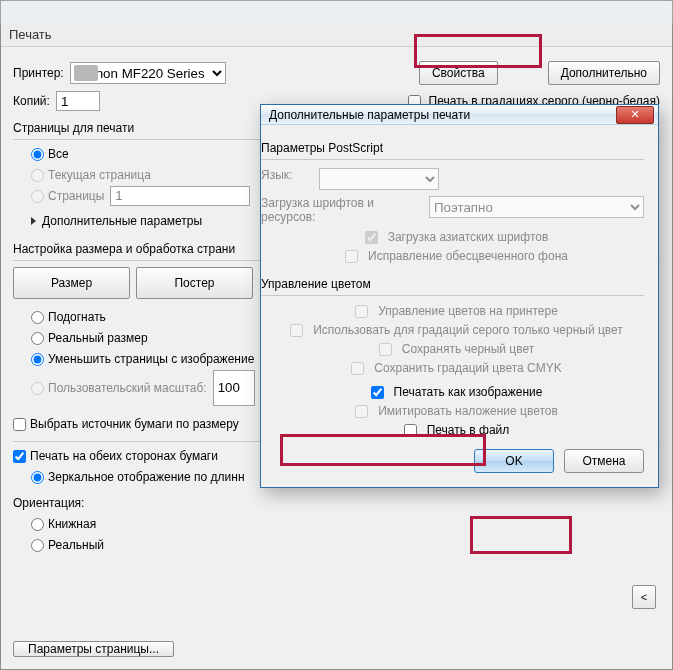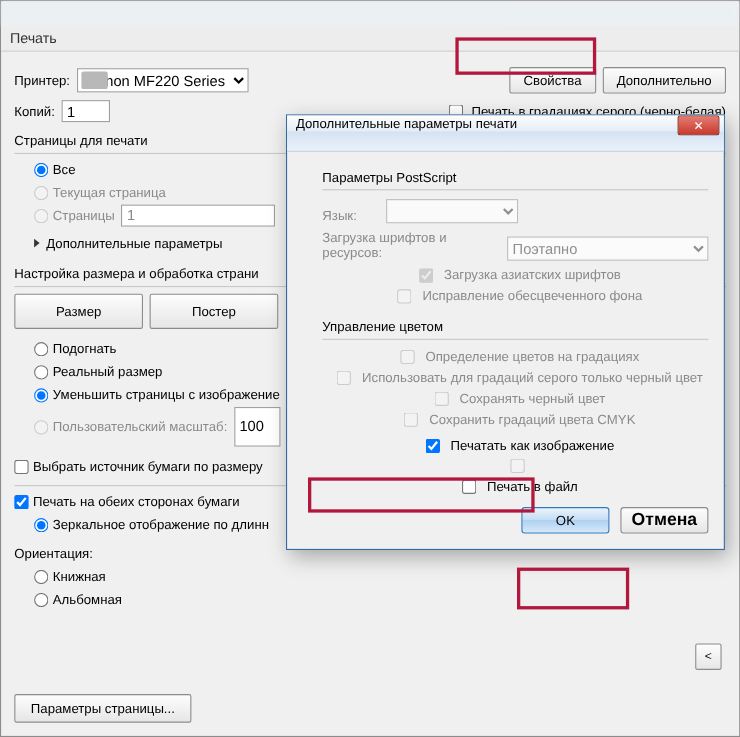--- a/index.html
+++ b/index.html
@@ -3,54 +3,54 @@
 <meta charset="utf-8">
 <style>
   * { box-sizing: border-box; font-family: "Segoe UI", Tahoma, sans-serif; }
   body { margin:0; padding:0; background:#fff; width:673px; height:670px; overflow:hidden; font-size:12px; color:#000; position:relative; }
   .print-window { position:absolute; left:0; top:0; width:673px; height:670px; border:1px solid #8c8c8c; background:#f0f0f0; }
   .title-bar { background:#ededed; padding:4px 8px; font-size:13px; color:#333; border-bottom:1px solid #d0d0d0; }
   .body-area { padding:8px 12px; }
   .row { display:flex; align-items:center; margin:6px 0; gap:6px; }
   select.printer { flex:1; height:22px; border:1px solid #a0a0a0; background:#fff; padding:0 4px; }
   .printer-icon { display:inline-block; width:24px; height:16px; background:#b8b8b8; border-radius:2px; margin-right:4px; }
-  button.std { height:24px; padding:0 12px; border:1px solid #8c8c8c; background:linear-gradient(#fdfdfd,#e6e6e6); border-radius:2px; cursor:pointer; font-size:12px; }
+  button.std { height:24px; padding:0 12px; border:1px solid #8c8c8c; background:linear-gradient(#fdfdfd,#e6e6e6); border-radius:2px; cursor:pointer; font-size:12px;margin-left:44px; }
   input.spin { width:44px; height:20px; border:1px solid #a0a0a0; padding:0 4px; }
   input[type=checkbox],input[type=radio] { margin:0 4px 0 0; vertical-align:middle; }
   label { vertical-align:middle; }
   .group-title { font-size:12px; margin:10px 0 4px 0; }
   .hr { border:0; border-top:1px solid #c8c8c8; margin:2px 0 6px 0; }
   .indent { margin-left:18px; }
   .disabled { color:#8a8a8a; }
   input.pages { width:140px; height:20px; border:1px solid #a0a0a0; padding:0 4px; color:#888; }
   .arrow-right { display:inline-block; width:0; height:0; border-top:4px solid transparent; border-bottom:4px solid transparent; border-left:5px solid #333; margin-right:6px; }
   .btn-row { display:flex; gap:6px; }
   button.wide { flex:1; height:32px; border:1px solid #8c8c8c; background:linear-gradient(#fdfdfd,#e6e6e6); border-radius:2px; font-size:12px; cursor:pointer; }
   .scale-input { width:42px; height:36px; border:1px solid #a0a0a0; padding:0 4px; }
   .chevron-btn { position:absolute; right:16px; bottom:60px; width:24px; height:24px; border:1px solid #8c8c8c; background:linear-gradient(#fdfdfd,#e6e6e6); border-radius:2px; display:flex; align-items:center; justify-content:center; font-size:11px; cursor:pointer; }
-  button.page-setup { position:absolute; left:12px; bottom:12px; height:26px; padding:0 14px; border:1px solid #8c8c8c; background:linear-gradient(#fdfdfd,#e6e6e6); border-radius:2px; font-size:12px; cursor:pointer; }
+  button.page-setup { position:absolute; left:12px; bottom:12px; height:16px; padding:0 14px; border:1px solid #8c8c8c; background:linear-gradient(#fdfdfd,#e6e6e6); border-radius:2px; font-size:12px; cursor:pointer; }
 
   
   .hl { position:absolute; border:3px solid #b2183d; pointer-events:none; }
 
   
   .modal { position:absolute; left:260px; top:104px; width:399px; background:#f0f0f0; border:1px solid #2f6ca3; box-shadow:4px 6px 18px rgba(0,0,0,0.3); }
-  .modal-titlebar { height:33px; background:linear-gradient(#fdfefe,#e4ecf5 45%,#d4e2f1 46%,#eaf2fa); display:flex; padding:0 4px 0 8px; font-size:12px; border-bottom:1px solid #bcd0e5;gap:26px; }
+  .modal-titlebar { height:20px; background:linear-gradient(#fdfefe,#e4ecf5 45%,#d4e2f1 46%,#eaf2fa); display:flex; align-items:center; padding:0 4px 0 8px; font-size:12px; border-bottom:1px solid #bcd0e5;gap:26px; }
   .modal-titlebar .title-text { flex:1; }
   .close-btn { width:38px; height:18px; background:linear-gradient(#e67a6f,#c83a2e); border:1px solid #8a2a22; border-radius:2px; color:#fff; display:flex; align-items:center; justify-content:center; font-size:11px; cursor:pointer; }
-  .modal-body { padding:10px 14px 14px 0;margin-left:32px; }
+  .modal-body { padding:10px 14px 14px 0; }
   .fieldset-title { font-size:12px; margin:6px 0 4px 0; }
   .fieldset-hr { border-top:1px solid #c8c8c8; margin:2px 0 8px 0; }
-  .f-row { display:flex; align-items:flex-end; margin:6px 0; gap:8px; }
+  .f-row { display:flex; align-items:flex-start; margin:6px 0; gap:8px; }
   .f-row label.leading { width:160px; color:#8a8a8a; }
   select.combo { height:22px; border:1px solid #a8a8a8; background:#fff; flex:1; color:#666; }
   .chk-row { margin:5px 0 5px 8px; display:flex; align-items:center; gap:6px;justify-content:center; }
   .btn-area { display:flex; justify-content:flex-end; gap:10px; margin-top:12px; }
   button.ok { width:80px; height:24px; border:1px solid #2f7abf; background:linear-gradient(#eaf3fc,#c4ddf4 49%,#aed1ef 50%,#d6e9fa); border-radius:3px; cursor:pointer; font-size:12px; }
-  button.cancel { width:80px; height:24px; border:1px solid #8c8c8c; background:linear-gradient(#fdfdfd,#e6e6e6); border-radius:3px; cursor:pointer; font-size:16px;font-weight:bold; }
+  button.cancel { width:80px; height:24px; border:1px solid #8c8c8c; background:linear-gradient(#fdfdfd,#e6e6e6); border-radius:3px; cursor:pointer; font-size:12px; }
   .toolbar-blur { height:22px; background:#e8f0f6; filter:blur(2px); opacity:0.6; }
 </style>
 </head>
 <body>
 
 <div class="print-window">
   <div class="toolbar-blur"></div>
   <div class="title-bar">Печать</div>
 
   <div class="body-area">
@@ -106,21 +106,21 @@
     </div>
 
     <div style="margin-top:10px;"><label><input type="checkbox" style=""><span>Выбрать источник бумаги по размеру</span></label></div>
     <hr class="hr" style="margin-top:10px;">
     <div><label><input type="checkbox" checked="" style=""><span>Печать на обеих сторонах бумаги</span></label></div>
     <div class="indent" style="margin-top:6px;"><label><input type="radio" checked="" style=""><span>Зеркальное отображение по длинн</span></label></div>
 
     <div style="margin-top:12px;">Ориентация:</div>
     <div class="indent" style="margin-top:4px;">
       <div style="margin-top:6px;"><label><input type="radio" name="or" style=""><span>Книжная</span></label></div>
-      <div style="margin-top:6px;"><label><input type="radio" name="or" style=""><span>Альбомная</span></label></div>
+      <div style="margin-top:6px;"><label><input type="radio" name="or" style=""><span>Реальный</span></label></div>
     </div>
   </div>
 
   <div class="chevron-btn">
       <span>&lt;</span>
     </div>
   <button class="page-setup">Параметры страницы...</button>
 </div>
 
 <div class="hl" style="left:414px; top:34px; width:128px; height:34px;"></div>
@@ -151,41 +151,42 @@
       </div>
     <div class="chk-row disabled">
         <input type="checkbox" disabled="" style="">
         <span>Исправление обесцвеченного фона</span>
       </div>
 
     <div class="fieldset-title" style="margin-top:14px;">Управление цветом</div>
     <div class="fieldset-hr"></div>
     <div class="chk-row disabled">
         <input type="checkbox" disabled="" style="">
-        <span>Определение цветов на градациях</span>
+        <span>Управление цветов на принтере</span>
       </div>
     <div class="chk-row disabled">
         <input type="checkbox" disabled="" style="">
         <span>Использовать для градаций серого только черный цвет</span>
       </div>
     <div class="chk-row disabled">
         <input type="checkbox" disabled="" style="">
         <span>Сохранять черный цвет</span>
       </div>
     <div class="chk-row disabled">
         <input type="checkbox" disabled="" style="">
         <span>Сохранить градаций цвета CMYK</span>
       </div>
 
     <div class="chk-row" style="margin-top:10px;">
         <input type="checkbox" checked="" style="">
         <span>Печатать как изображение</span>
       </div>
     <div class="chk-row disabled">
         <input type="checkbox" disabled="" style="">
+        <span>Имитировать наложение цветов</span>
       </div>
     <div class="chk-row">
         <input type="checkbox" style="">
         <span>Печать в файл</span>
       </div>
 
     <div class="btn-area">
       <button class="ok">OK</button>
       <button class="cancel">Отмена</button>
     </div>

